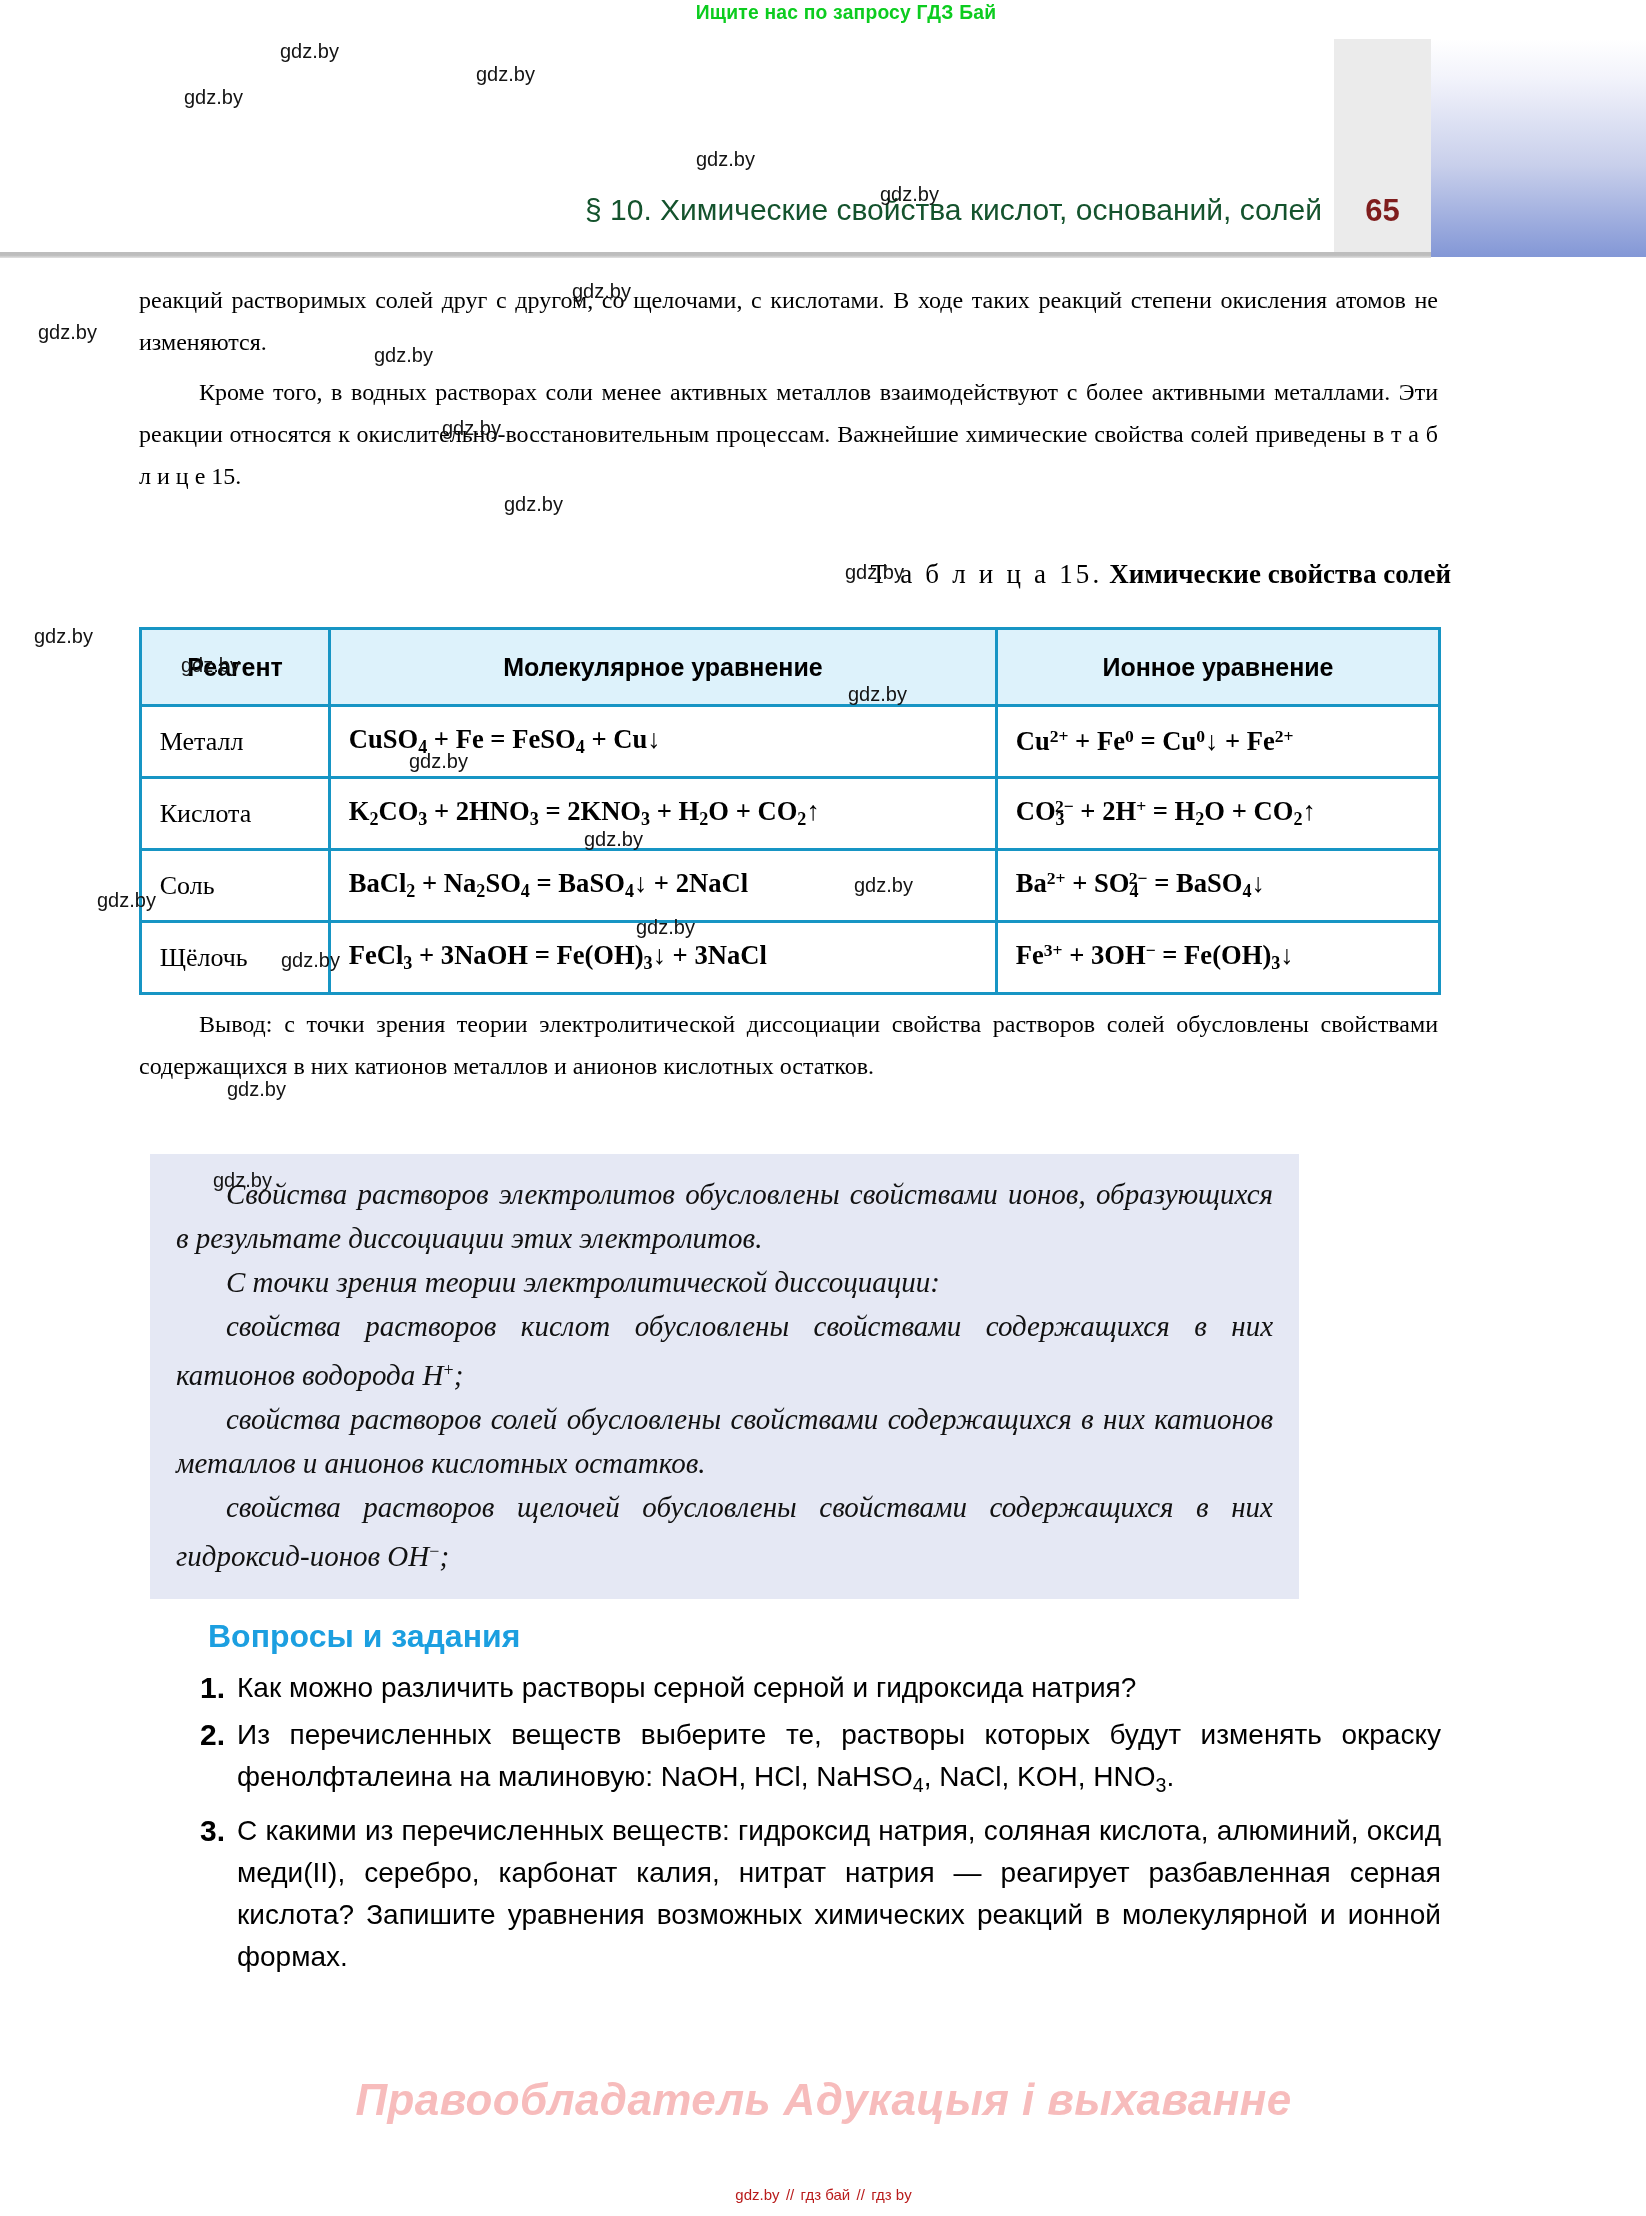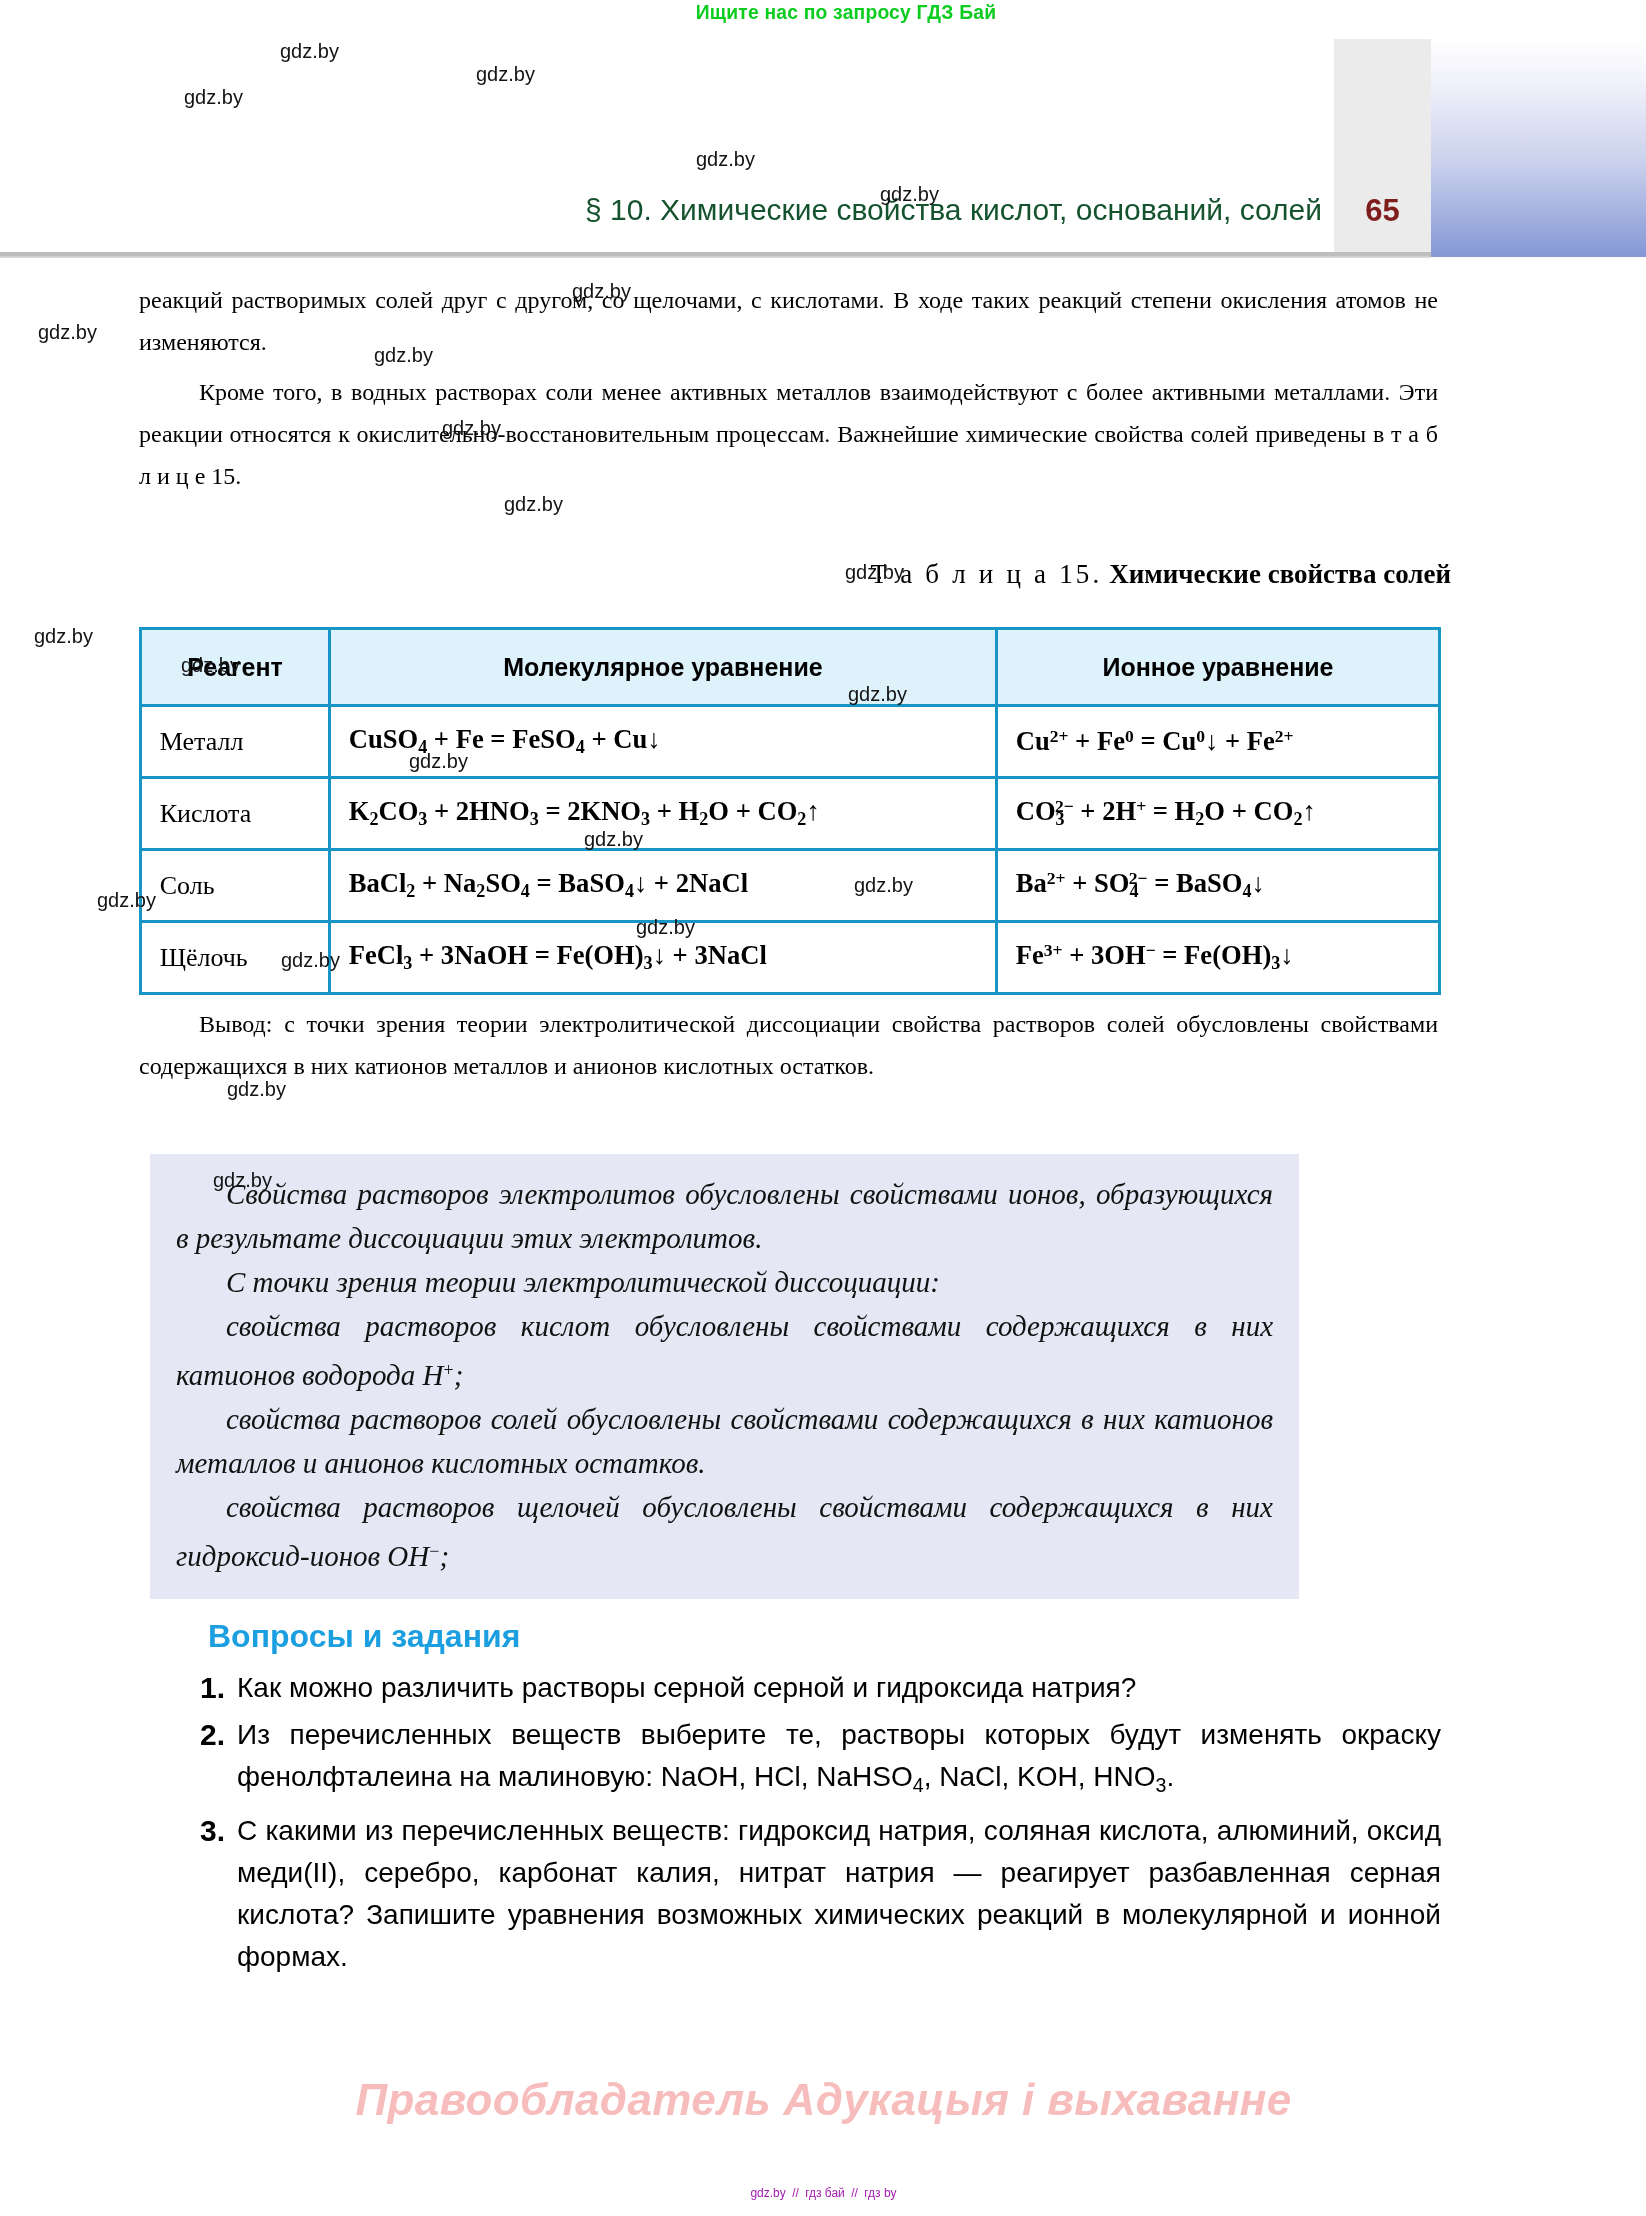--- a/index.html
+++ b/index.html
@@ -221,22 +221,22 @@
     font-size: 44px;
     font-weight: bold;
     color: #f7bcbc;
     letter-spacing: 0.4px;
   }
   .footer-links {
     position: absolute;
     top: 2186px; left: 0; right: 0;
     text-align: center;
     font-family: "Liberation Sans", sans-serif;
-    font-size: 12px;
-    color: #a21caf;
+    font-size: 15px;
+    color: #b91c1c;
   }
   .footer-links span { margin: 0 3.2px; }
 
   
   .wm {
     position: absolute;
     font-family: "Liberation Sans", sans-serif;
     font-size: 20px;
     color: #141414;
     white-space: nowrap;

